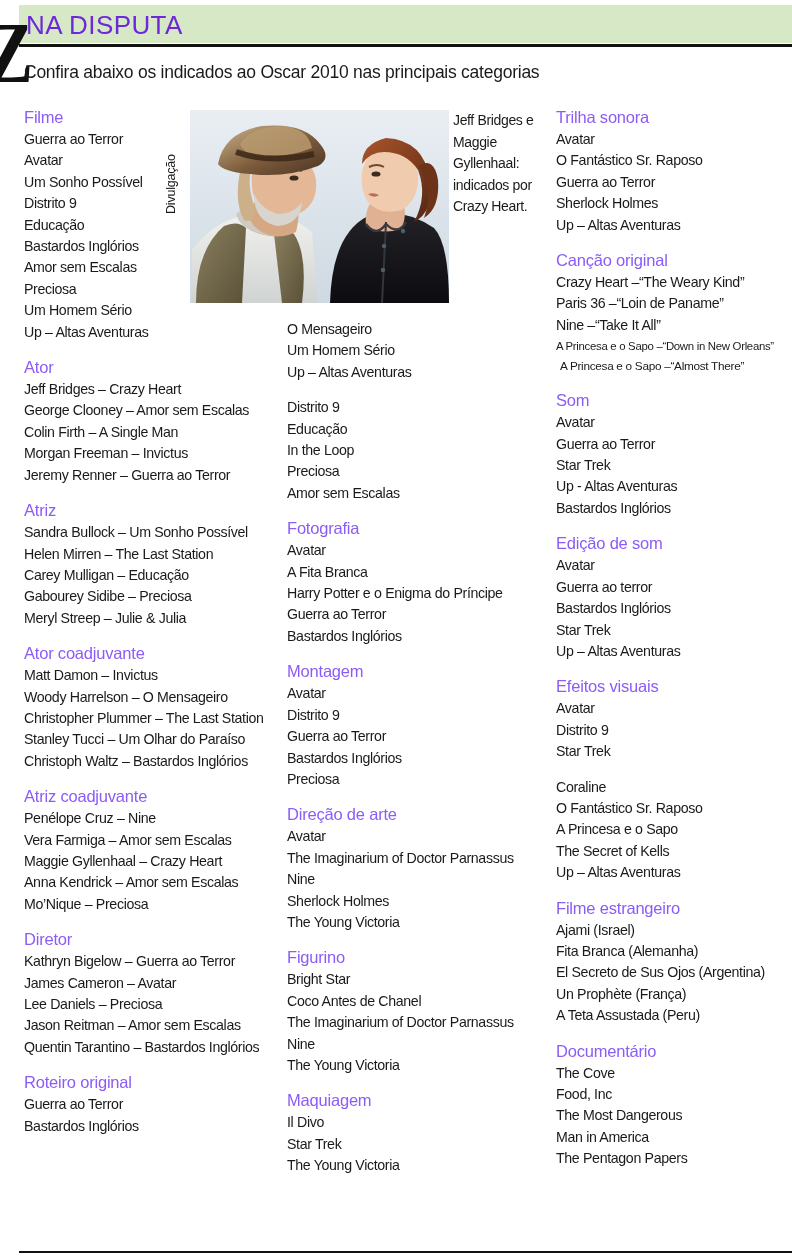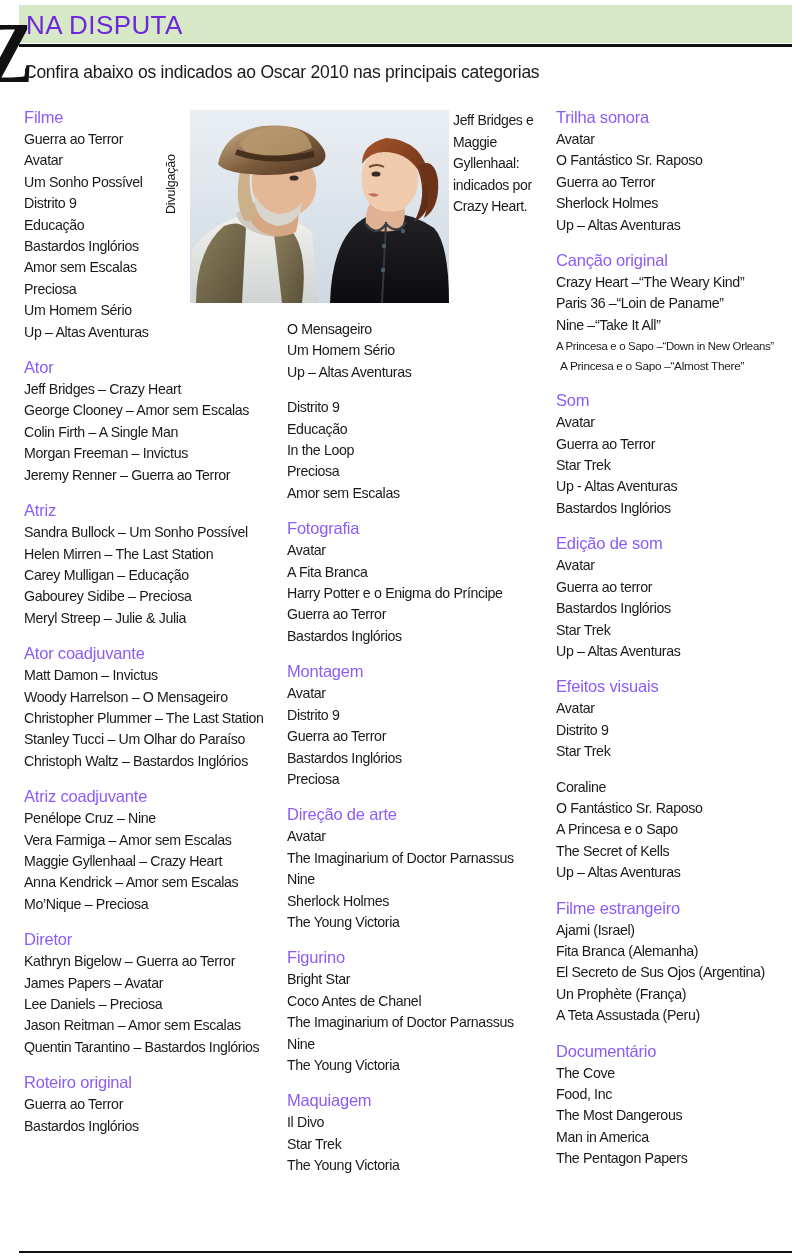--- a/index.html
+++ b/index.html
@@ -279,21 +279,21 @@
       <div class="cat-title">Atriz coadjuvante</div>
       <div class="cat-item">Penélope Cruz – Nine</div>
       <div class="cat-item">Vera Farmiga – Amor sem Escalas</div>
       <div class="cat-item">Maggie Gyllenhaal – Crazy Heart</div>
       <div class="cat-item">Anna Kendrick – Amor sem Escalas</div>
       <div class="cat-item">Mo’Nique – Preciosa</div>
     </div>
     <div class="category">
       <div class="cat-title">Diretor</div>
       <div class="cat-item">Kathryn Bigelow – Guerra ao Terror</div>
-      <div class="cat-item">James Papers – Avatar</div>
+      <div class="cat-item">James Cameron – Avatar</div>
       <div class="cat-item">Lee Daniels – Preciosa</div>
       <div class="cat-item">Jason Reitman – Amor sem Escalas</div>
       <div class="cat-item">Quentin Tarantino – Bastardos Inglórios</div>
     </div>
     <div class="category">
       <div class="cat-title">Roteiro original</div>
       <div class="cat-item">Guerra ao Terror</div>
       <div class="cat-item">Bastardos Inglórios</div>
     </div>
   </div>

